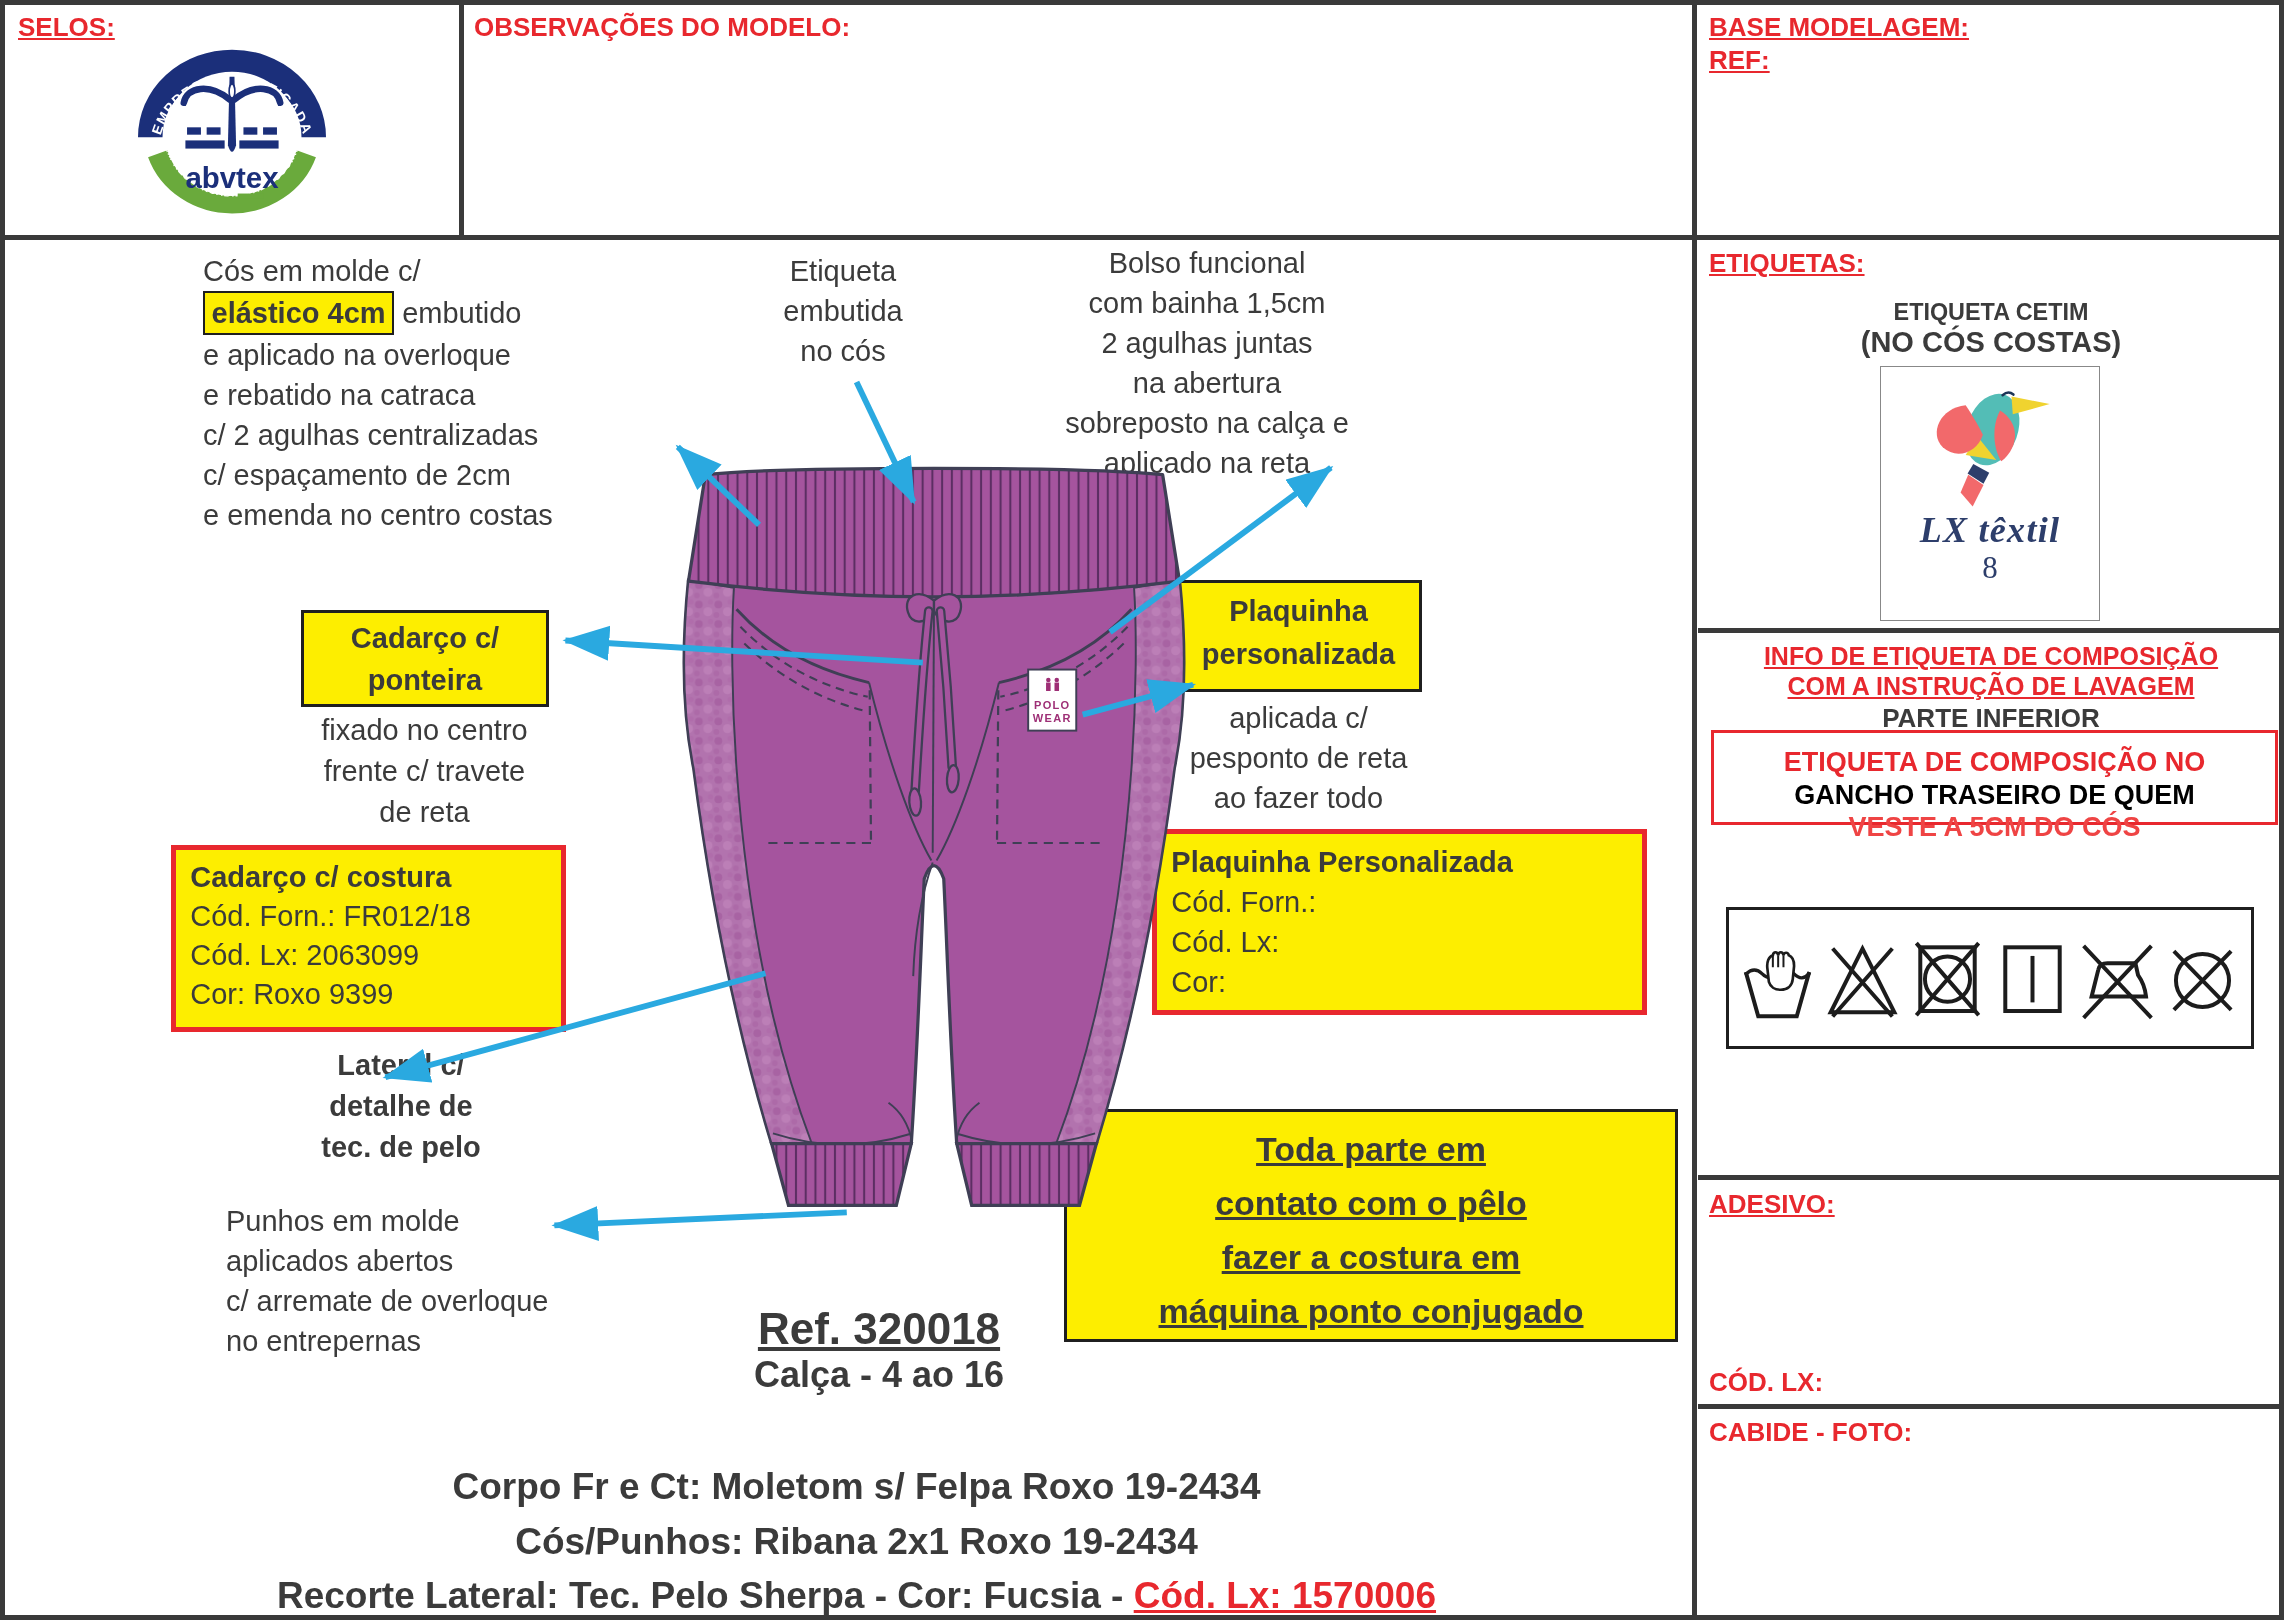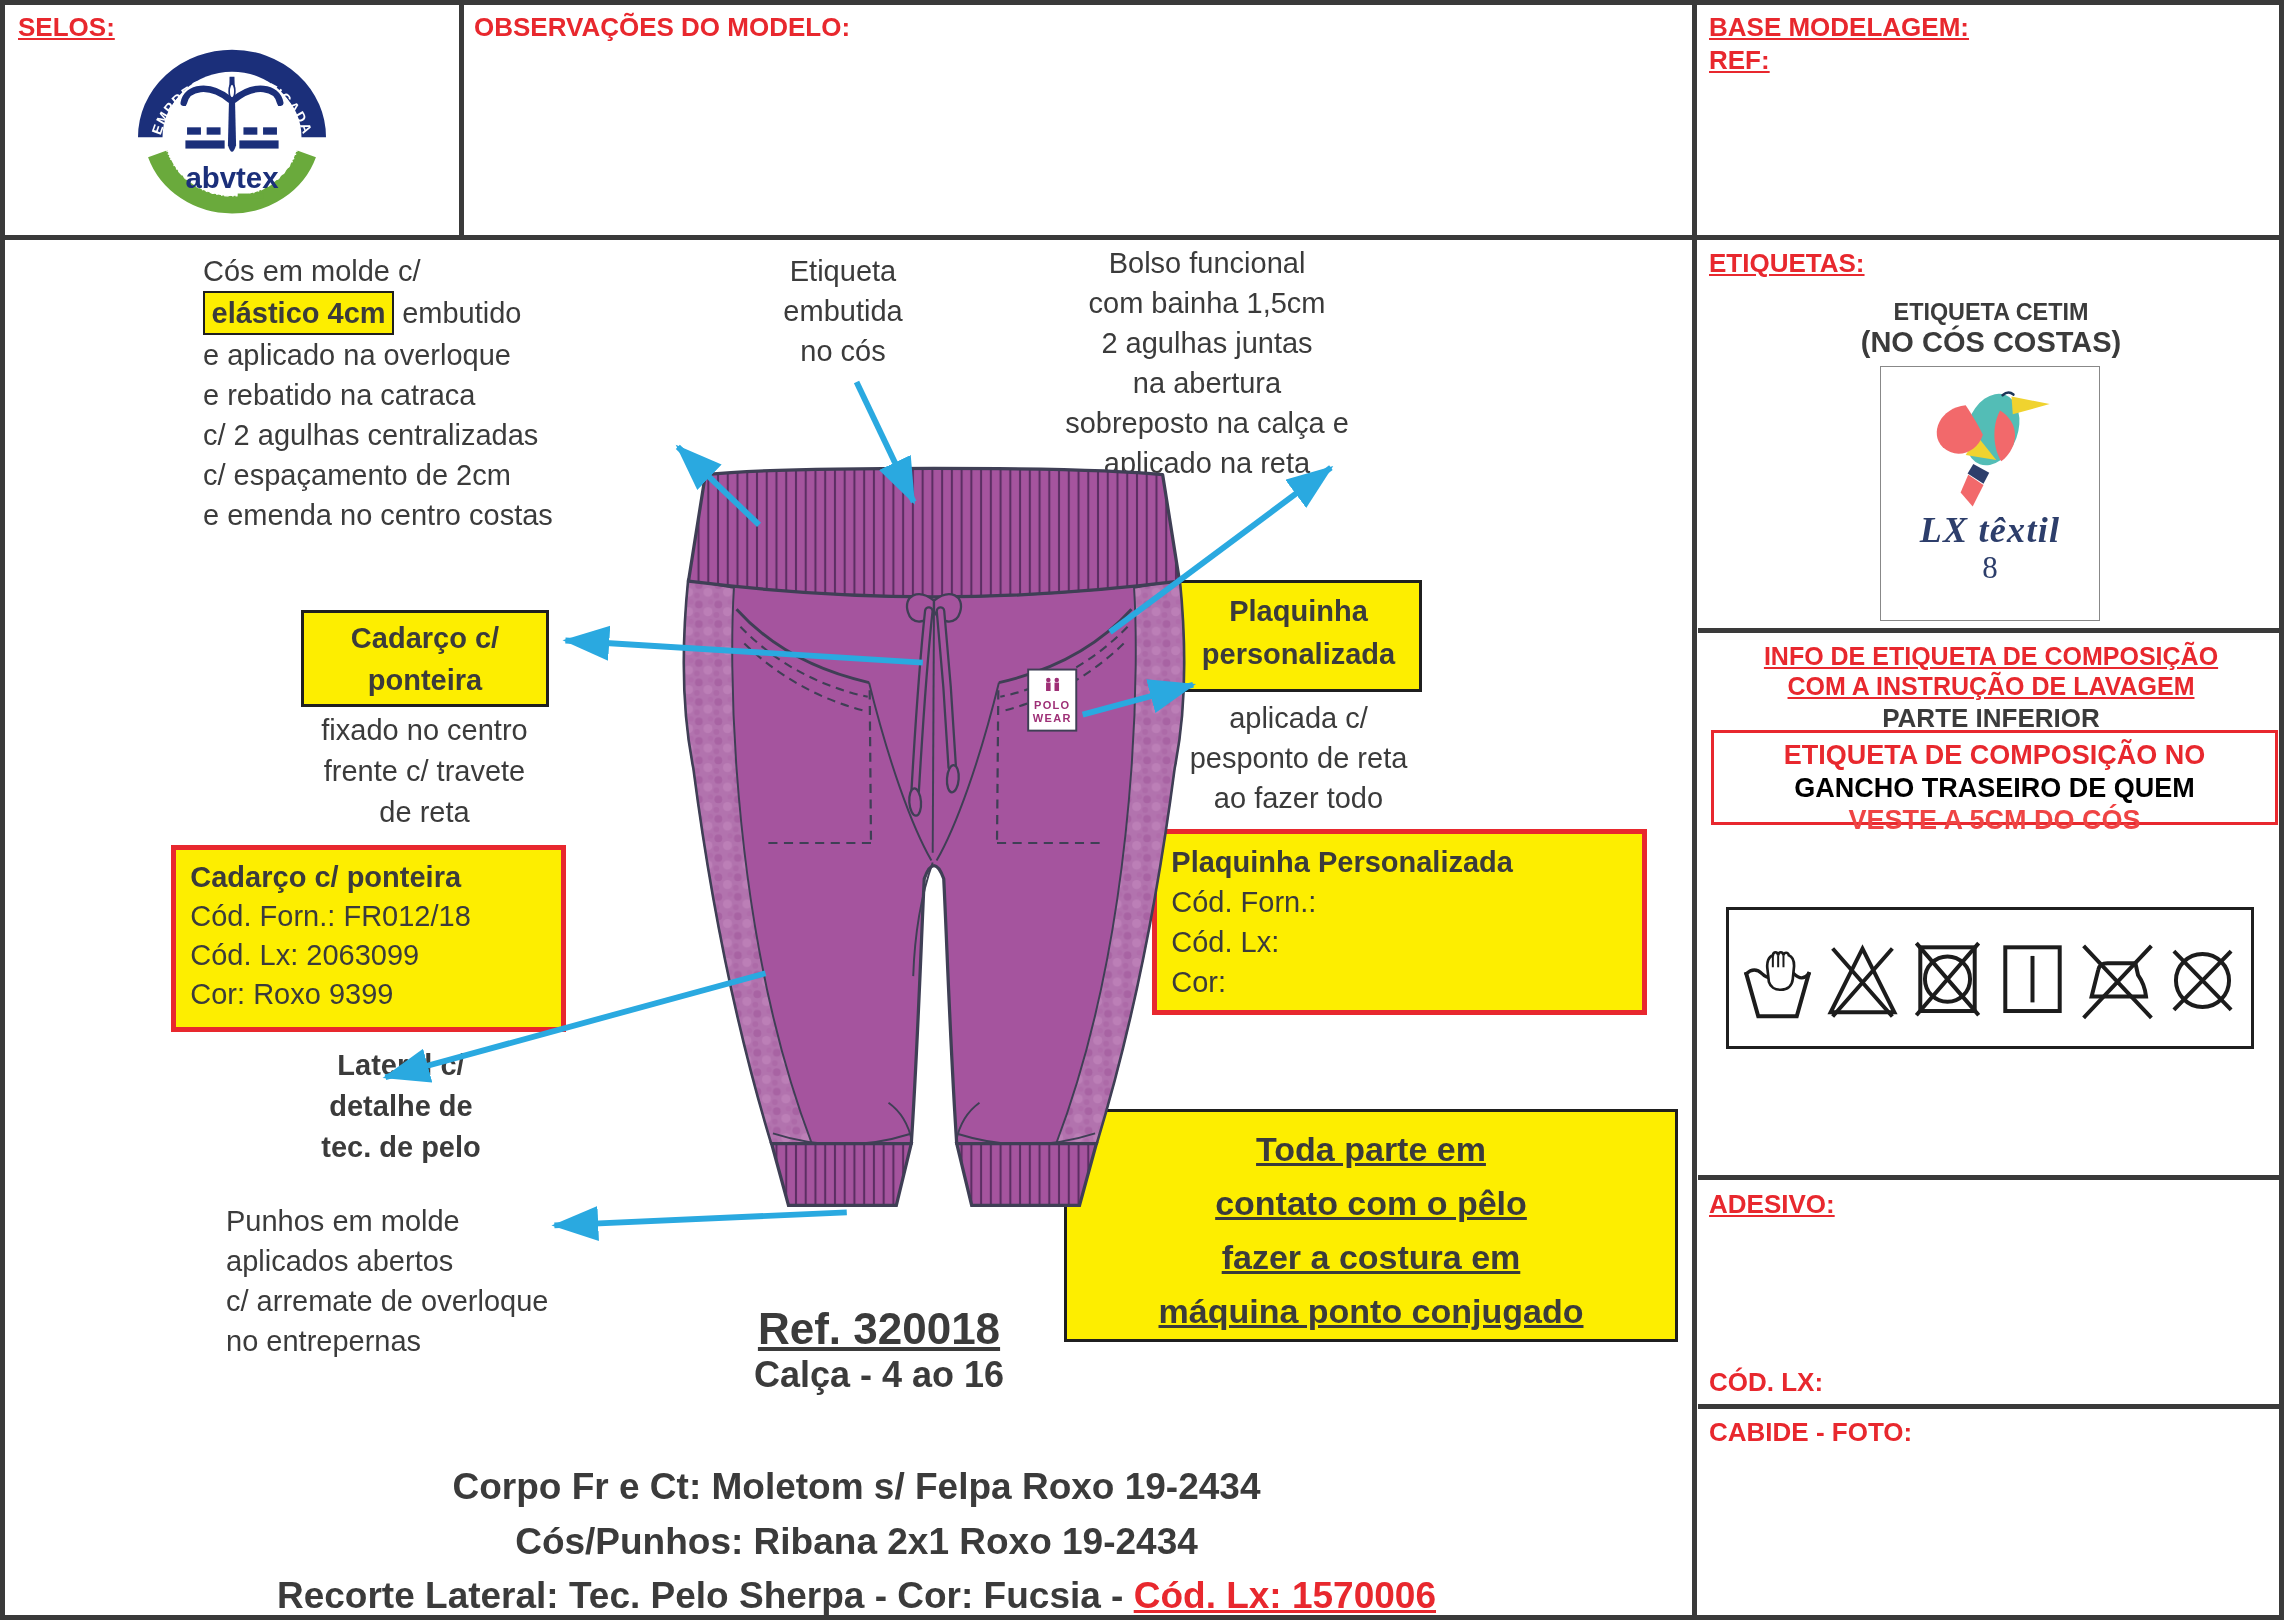--- a/index.html
+++ b/index.html
@@ -85,21 +85,21 @@
       <path d="M70,163 L94,179 L77,213 L58,191 Z" fill="#f2696b"></path>
     </svg>
     <div style="font-family:'Liberation Serif',serif;font-style:italic;font-weight:bold;font-size:36px;color:#2d3e6b;letter-spacing:1.3px;line-height:39px">LX têxtil</div>
     <div style="font-family:'Liberation Serif',serif;font-size:31px;color:#2d3e6b;line-height:36px">8</div>
   </div>
 
   <div class="rc-center" style="top:637px;font-size:25px;font-weight:bold;color:#e8282e;text-decoration:underline">INFO DE ETIQUETA DE COMPOSIÇÃO</div>
   <div class="rc-center" style="top:667px;font-size:25px;font-weight:bold;color:#e8282e;text-decoration:underline">COM A INSTRUÇÃO DE LAVAGEM</div>
   <div class="rc-center" style="top:698px;font-size:26px;font-weight:bold">PARTE INFERIOR</div>
 
-  <div class="abs center" style="left:1706px;top:725px;width:567px;height:95px;border:3.2px solid #e8282e;box-sizing:border-box;padding-top:6px">
+  <div class="abs center" style="left:1706px;top:725px;width:567px;height:95px;border:3.2px solid #e8282e;box-sizing:border-box;padding-top:13px">
     <div style="font-size:27px;font-weight:bold;color:#e8282e;line-height:32.5px">ETIQUETA DE COMPOSIÇÃO NO</div>
     <div style="font-size:27px;font-weight:bold;color:#000000;line-height:32.5px">GANCHO TRASEIRO DE QUEM</div>
     <div style="font-size:27px;font-weight:bold;color:#ef4444;line-height:32.5px">VESTE A 5CM DO CÓS</div>
   </div>
 
   <div class="abs" style="left:1721px;top:902px;width:528px;height:142px;border:3.9px solid #1f1f1f;box-sizing:border-box;display:flex;align-items:center;justify-content:space-evenly;background:#fff">
     <svg width="73" height="97" viewBox="0 0 110 130">
       <path class="care" d="M8,58 L26,122 L84,122 L102,58"></path>
       <path class="care" style="stroke-width:5" d="M8,58 Q20,46 32,58 Q44,70 56,58 Q68,46 80,58 Q92,70 102,58"></path>
       <path d="M40,52 c-2,-12 2,-20 8,-22 c1,-6 7,-6 8,0 c1,-6 7,-6 8,0 c1,-5 7,-5 8,0 c5,2 8,8 8,16 l-2,20 c-1,10 -8,16 -18,16 c-9,0 -16,-5 -18,-12 z" fill="#ffffff" stroke="#1c1c1c" stroke-width="4"></path>
@@ -160,21 +160,21 @@
   <div class="abs ybox center noteb" style="left:296px;top:605px;width:248px;height:97px;padding-top:3.9px;line-height:42px">
     <div>Cadarço c/</div>
     <div>ponteira</div>
   </div>
   <div class="abs note center" style="left:257px;top:705px;width:325px;line-height:41px">
     <div>fixado no centro</div>
     <div>frente c/ travete</div>
     <div>de reta</div>
   </div>
   <div class="abs rybox note" style="left:166px;top:840px;width:395px;height:187px;line-height:39px">
-    <div style="font-weight:bold">Cadarço c/ ponteira</div>
+    <div style="font-weight:bold">Cadarço c/ costura</div>
     <div>Cód. Forn.: FR012/18</div>
     <div>Cód. Lx: 2063099</div>
     <div>Cor: Roxo 9399</div>
   </div>
 
   <div class="abs noteb center" style="left:279px;top:1040px;width:234px">
     <div>Lateral c/</div>
     <div>detalhe de</div>
     <div>tec. de pelo</div>
   </div>

